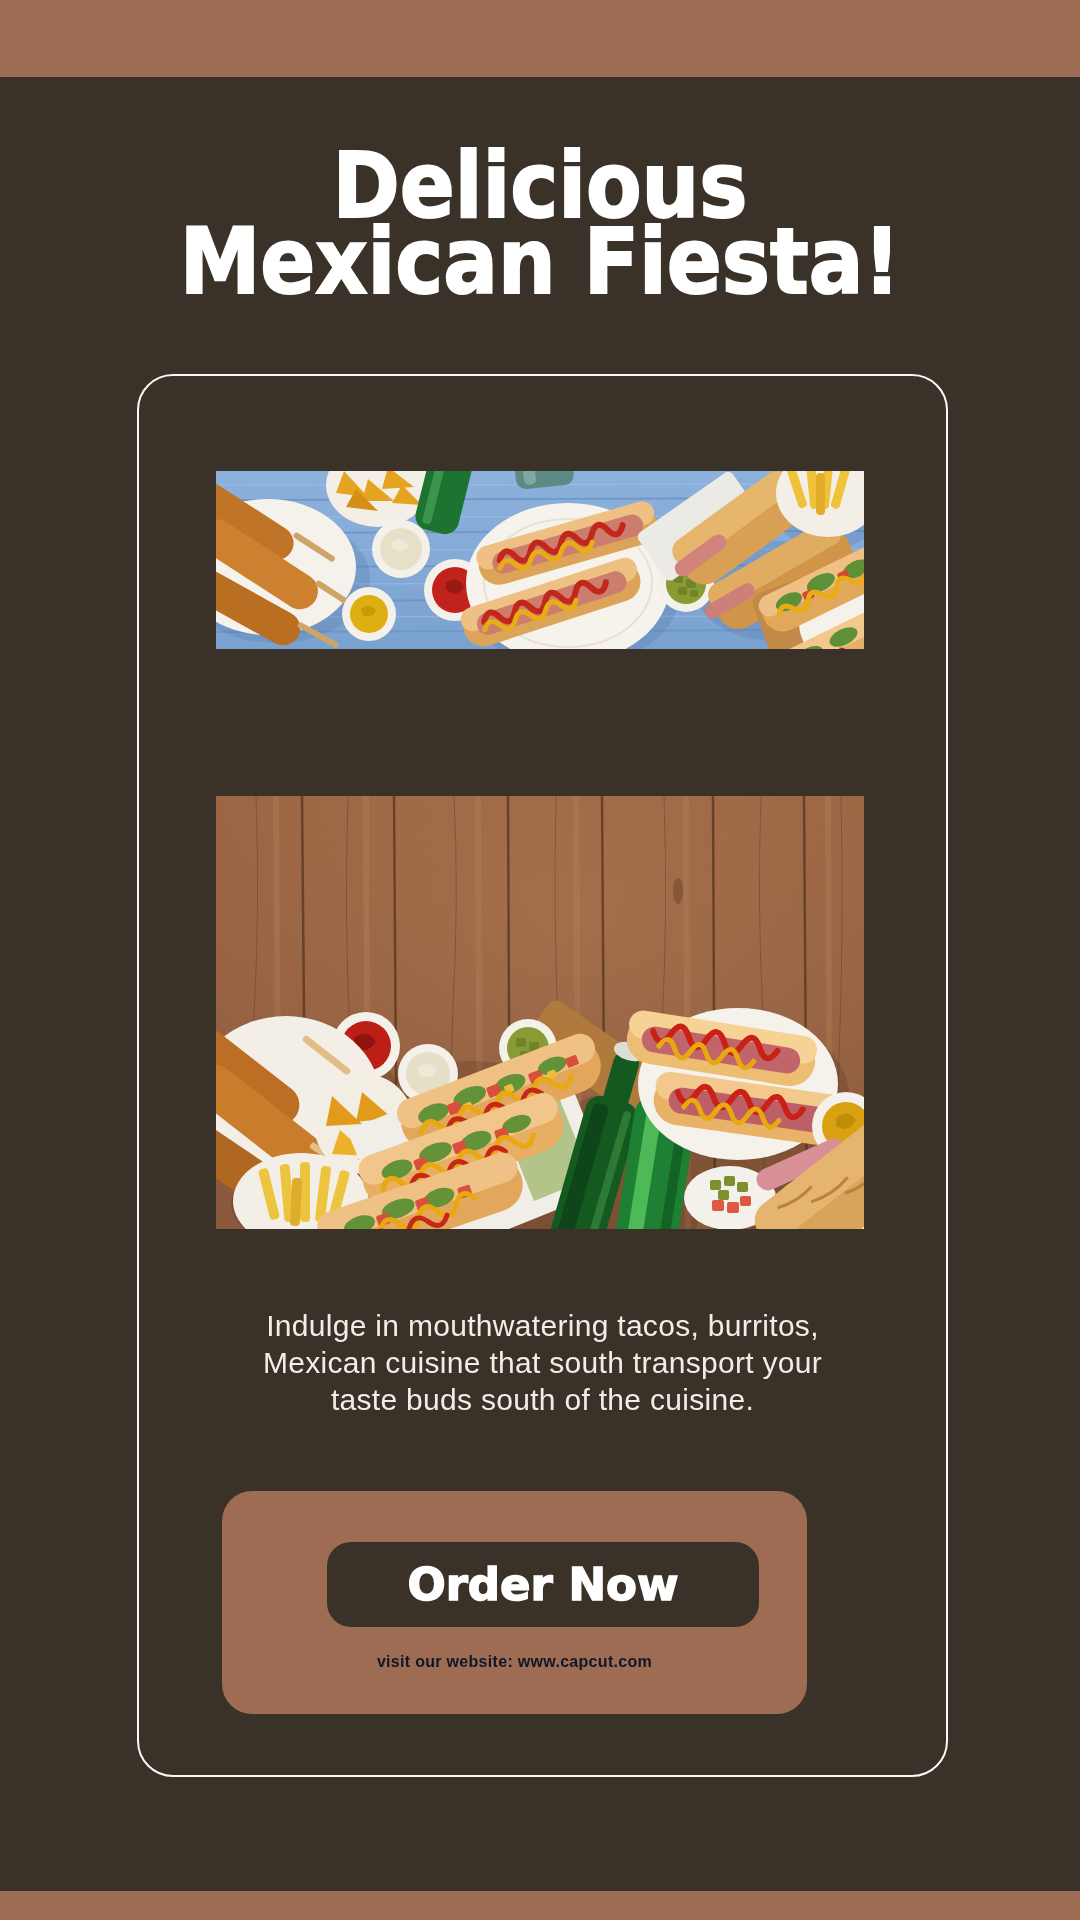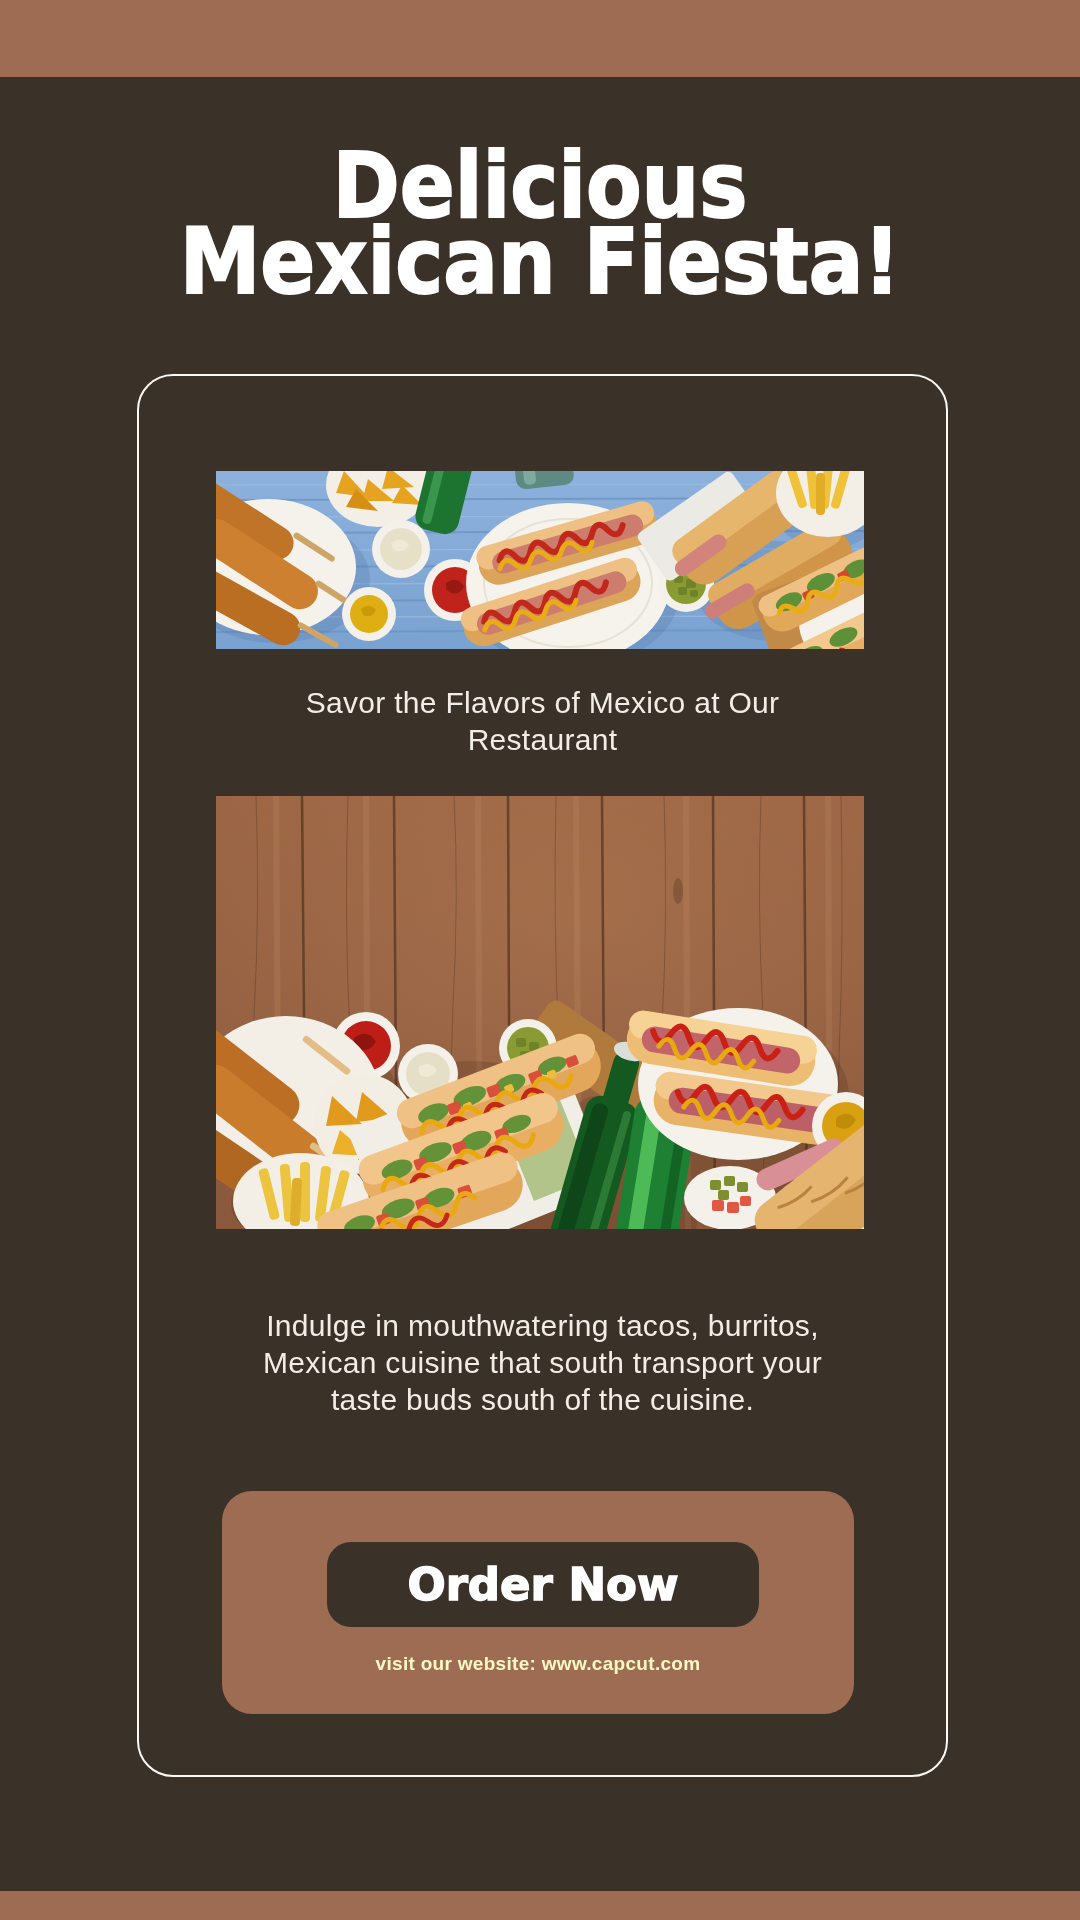--- a/index.html
+++ b/index.html
@@ -26,32 +26,32 @@
     position:absolute;left:0;top:308px;width:100%;text-align:center;
     font-size:30px;line-height:37px;color:#F2EEE7;letter-spacing:0.3px;
   }
   .main-photo{position:absolute;left:77px;top:420px;width:648px;height:433px;}
   .body-text{
     position:absolute;left:0;top:891px;width:100%;text-align:center;
     font-size:30px;line-height:37px;color:#F2EEE7;letter-spacing:0.3px;margin-top:40px;
   }
   .cta-card{
     position:absolute;left:83px;top:1115px;width:585px;height:223px;
-    background:#9E6C52;border-radius:30px;padding-left:47px;
+    background:#9E6C52;border-radius:30px;
   }
   .order-button{
     position:absolute;left:105px;top:51px;width:432px;height:85px;
     background:#3A3128;border:none;border-radius:24px;
     color:#FFFFFF;font-family:"DejaVu Sans",sans-serif;font-weight:bold;
     font-size:45px;-webkit-text-stroke:1.5px #ffffff;cursor:pointer;
     display:flex;align-items:center;justify-content:center;padding:0;
   }
   .website-note{
     position:absolute;left:0;top:162px;width:100%;text-align:center;
-    color:#fef9c3;font-weight:bold;font-size:19px;letter-spacing:0.3px;
+    color:#0f172a;font-weight:bold;font-size:16px;letter-spacing:0.3px;
   }
 </style>
 </head>
 <body>
 
 <div class="top-bar"></div>
 
 <div class="title">
   <div>Delicious</div>
   <div>Mexican Fiesta!</div>
@@ -194,24 +194,20 @@
         <rect x="-85" y="-22" width="170" height="22" rx="11" fill="#F2C88C"></rect>
         <g fill="#5E9038">
             <ellipse cx="-52" cy="-7" rx="14" ry="8"></ellipse>
             <ellipse cx="-14" cy="-9" rx="15" ry="8"></ellipse>
           </g>
         <path d="M-68,0 q8,12 16,0 t16,0 t16,0" stroke="#C1271B" stroke-width="5" fill="none"></path>
       </g>
     </svg>
   </div>
 
-  <div class="caption">
-    <div>Savor the Flavors of Mexico at Our</div>
-    <div>Restaurant</div>
-  </div>
 
   <div class="main-photo">
     <svg viewBox="0 0 648 433" xmlns="http://www.w3.org/2000/svg">
       <defs>
         <linearGradient id="wood" x1="0" y1="0" x2="0" y2="1">
           <stop offset="0" stop-color="#9A6444"></stop>
             <stop offset="0.5" stop-color="#925F41"></stop>
             <stop offset="1" stop-color="#8A583B"></stop>
         </linearGradient>
         <radialGradient id="glow" cx="0.55" cy="0.28" r="0.75">

